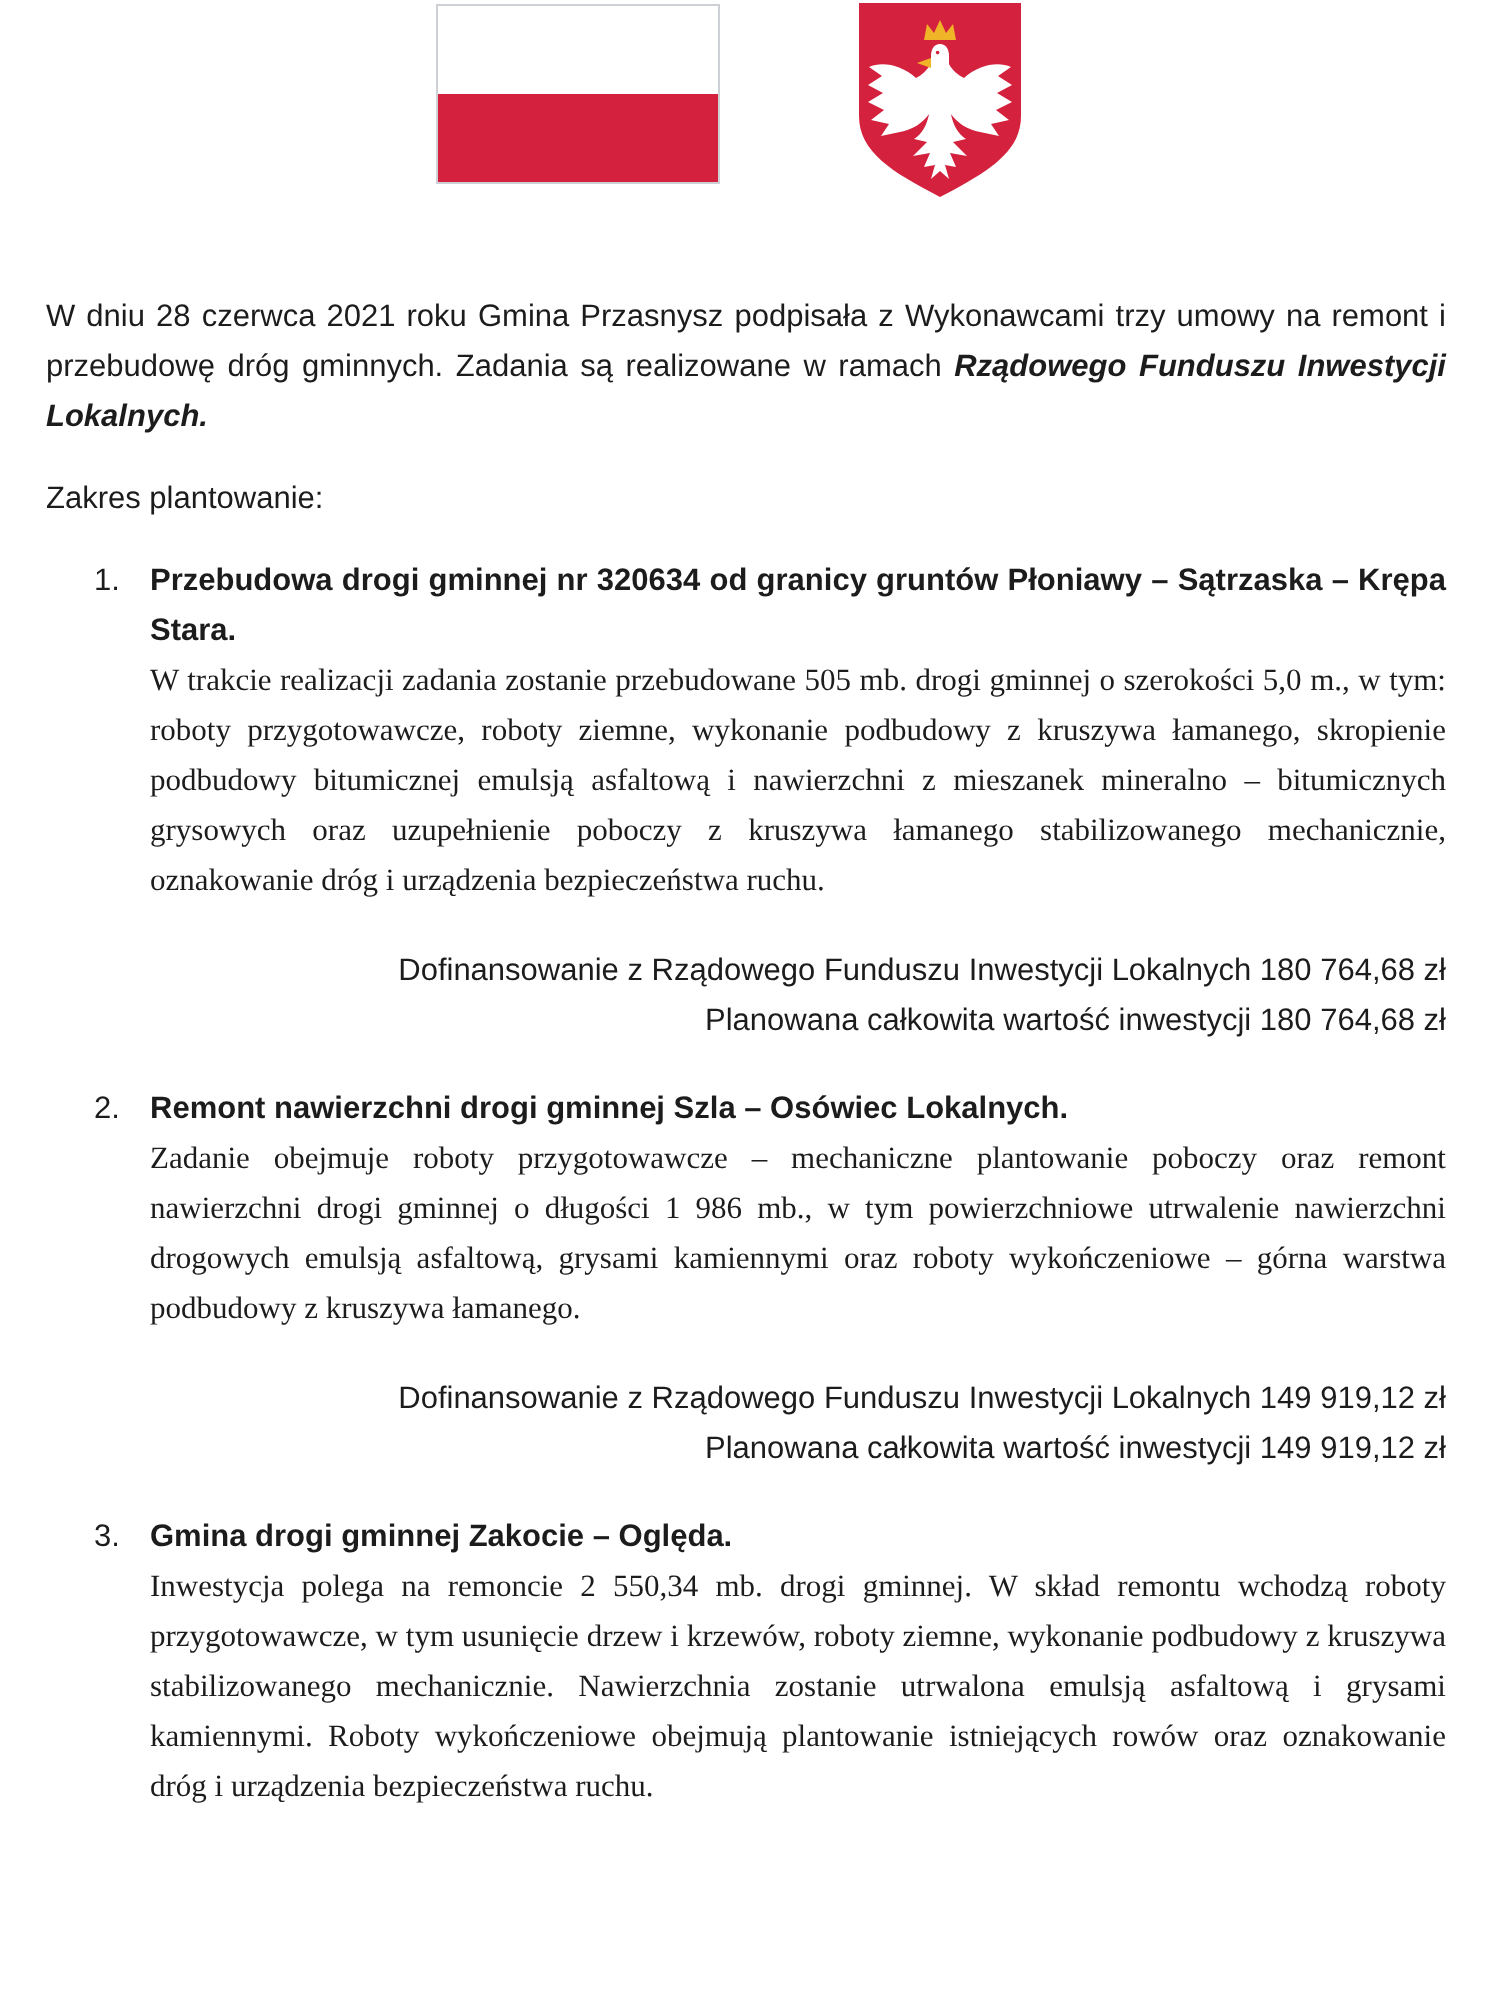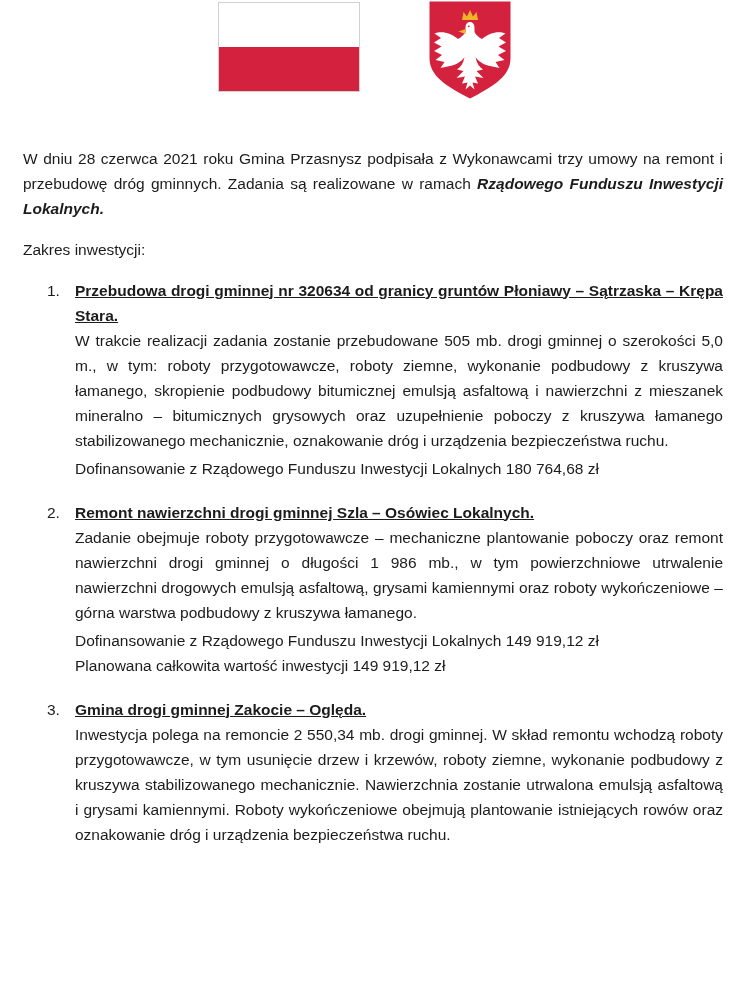--- a/index.html
+++ b/index.html
@@ -80,27 +80,28 @@
     margin-top: 19px;
   }
   .item-number {
     position: absolute;
     left: 24px;
     top: 0;
   }
   .item-title {
     font-weight: bold;
     text-align: justify;
-    text-decoration: underline;
   }
   .item-desc {
     text-align: justify;
+    font-family: Liberation Serif, serif;
   }
   .funding {
-    margin-top: 3px;
+    margin-top: 20px;
+    text-align: right;
   }
 </style>
 </head>
 <body style="--flag_red: #d4213d; --coa_gold: #f0b428; --coa_white: #ffffff;">
 
 <div class="page">
 
   <div class="header">
     <div class="flag">
       <div class="flag-white"></div>
@@ -129,28 +130,29 @@
       <path class="gold" d="M34 20 L35.5 12 L39 16.5 L42 10 L45 16.5 L48.5 12 L50 20 Z"></path>
       <path class="gold" d="M37.5 29 L30.5 31.5 L37.5 34 Z"></path>
       <circle fill="#d4213d" cx="40.8" cy="26.3" r="0.9"></circle>
     </svg>
   </div>
 
   <div class="content">
 
     <p class="intro"><span>W dniu 28 czerwca 2021 roku Gmina Przasnysz podpisała z Wykonawcami trzy umowy na remont i przebudowę dróg gminnych. Zadania są realizowane w ramach </span><span class="bold-italic">Rządowego Funduszu Inwestycji Lokalnych.</span></p>
 
-    <p class="section-label">Zakres inwestycji:</p>
+    <p class="section-label">Zakres plantowanie:</p>
 
     <div class="item">
       <span class="item-number">1.</span>
       <div class="item-title">Przebudowa drogi gminnej nr 320634 od granicy gruntów Płoniawy – Sątrzaska – Krępa Stara.</div>
       <div class="item-desc">W trakcie realizacji zadania zostanie przebudowane 505 mb. drogi gminnej o szerokości 5,0 m., w tym: roboty przygotowawcze, roboty ziemne, wykonanie podbudowy z kruszywa łamanego, skropienie podbudowy bitumicznej emulsją asfaltową i nawierzchni z mieszanek mineralno – bitumicznych grysowych oraz uzupełnienie poboczy z kruszywa łamanego stabilizowanego mechanicznie, oznakowanie dróg i urządzenia bezpieczeństwa ruchu.</div>
       <div class="funding">
         <div>Dofinansowanie z Rządowego Funduszu Inwestycji Lokalnych 180&nbsp;764,68 zł</div>
+        <div>Planowana całkowita wartość inwestycji 180&nbsp;764,68 zł</div>
       </div>
     </div>
 
     <div class="item">
       <span class="item-number">2.</span>
       <div class="item-title">Remont nawierzchni drogi gminnej Szla – Osówiec Lokalnych.</div>
       <div class="item-desc">Zadanie obejmuje roboty przygotowawcze – mechaniczne plantowanie poboczy oraz remont nawierzchni drogi gminnej o długości 1&nbsp;986 mb., w tym powierzchniowe utrwalenie nawierzchni drogowych emulsją asfaltową, grysami kamiennymi oraz roboty wykończeniowe – górna warstwa podbudowy z kruszywa łamanego.</div>
       <div class="funding">
         <div>Dofinansowanie z Rządowego Funduszu Inwestycji Lokalnych 149&nbsp;919,12 zł</div>
         <div>Planowana całkowita wartość inwestycji 149&nbsp;919,12 zł</div>

